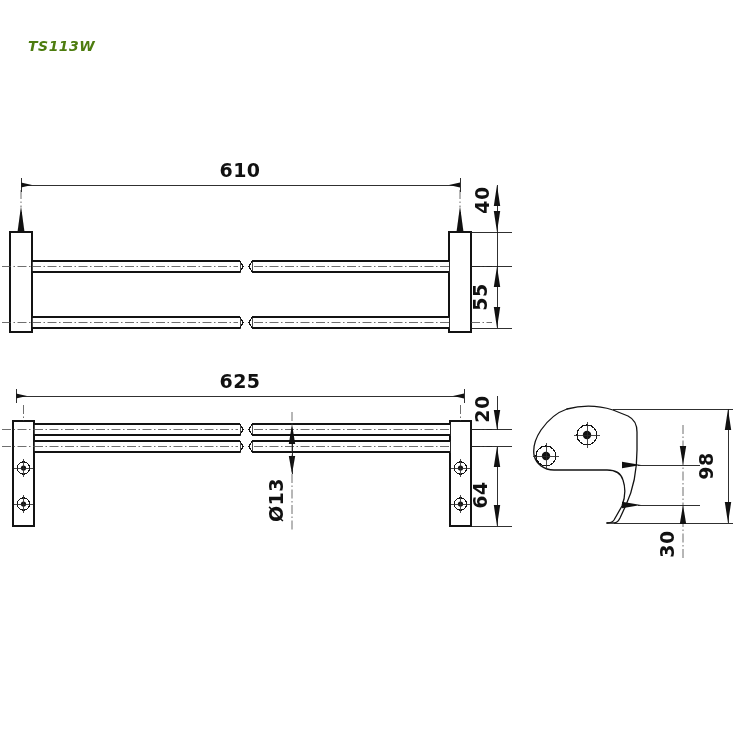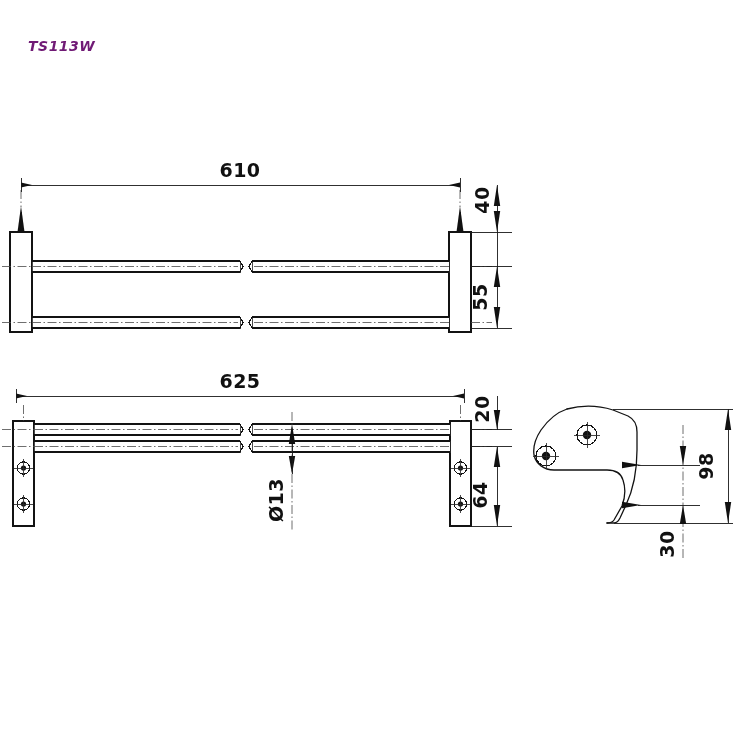--- a/index.html
+++ b/index.html
@@ -23,21 +23,21 @@
   }
   .part-code {
     position: absolute;
     left: 28px;
     top: 38px;
     font-family: "DejaVu Sans", sans-serif;
     font-style: italic;
     font-weight: bold;
     font-size: 14px;
     letter-spacing: 0.5px;
-    color: #701a75;
+    color: #4d7c0f;
     white-space: nowrap;
   }
   svg.drawing {
     position: absolute;
     left: 0; top: 0;
     width: 740px;
     height: 740px;
     display: block;
   }
   .ln {

